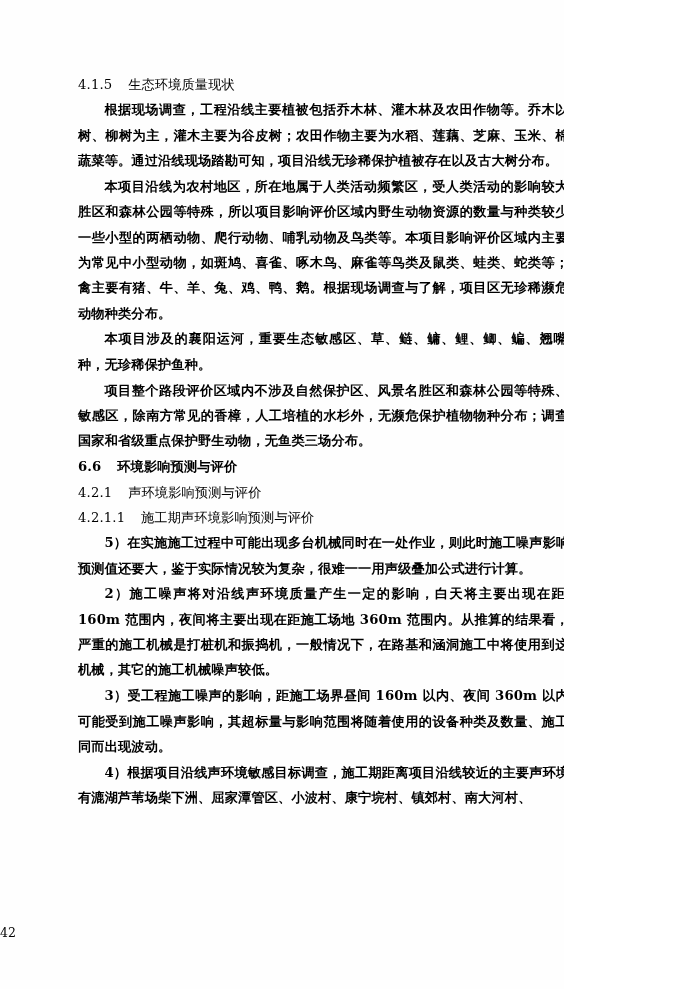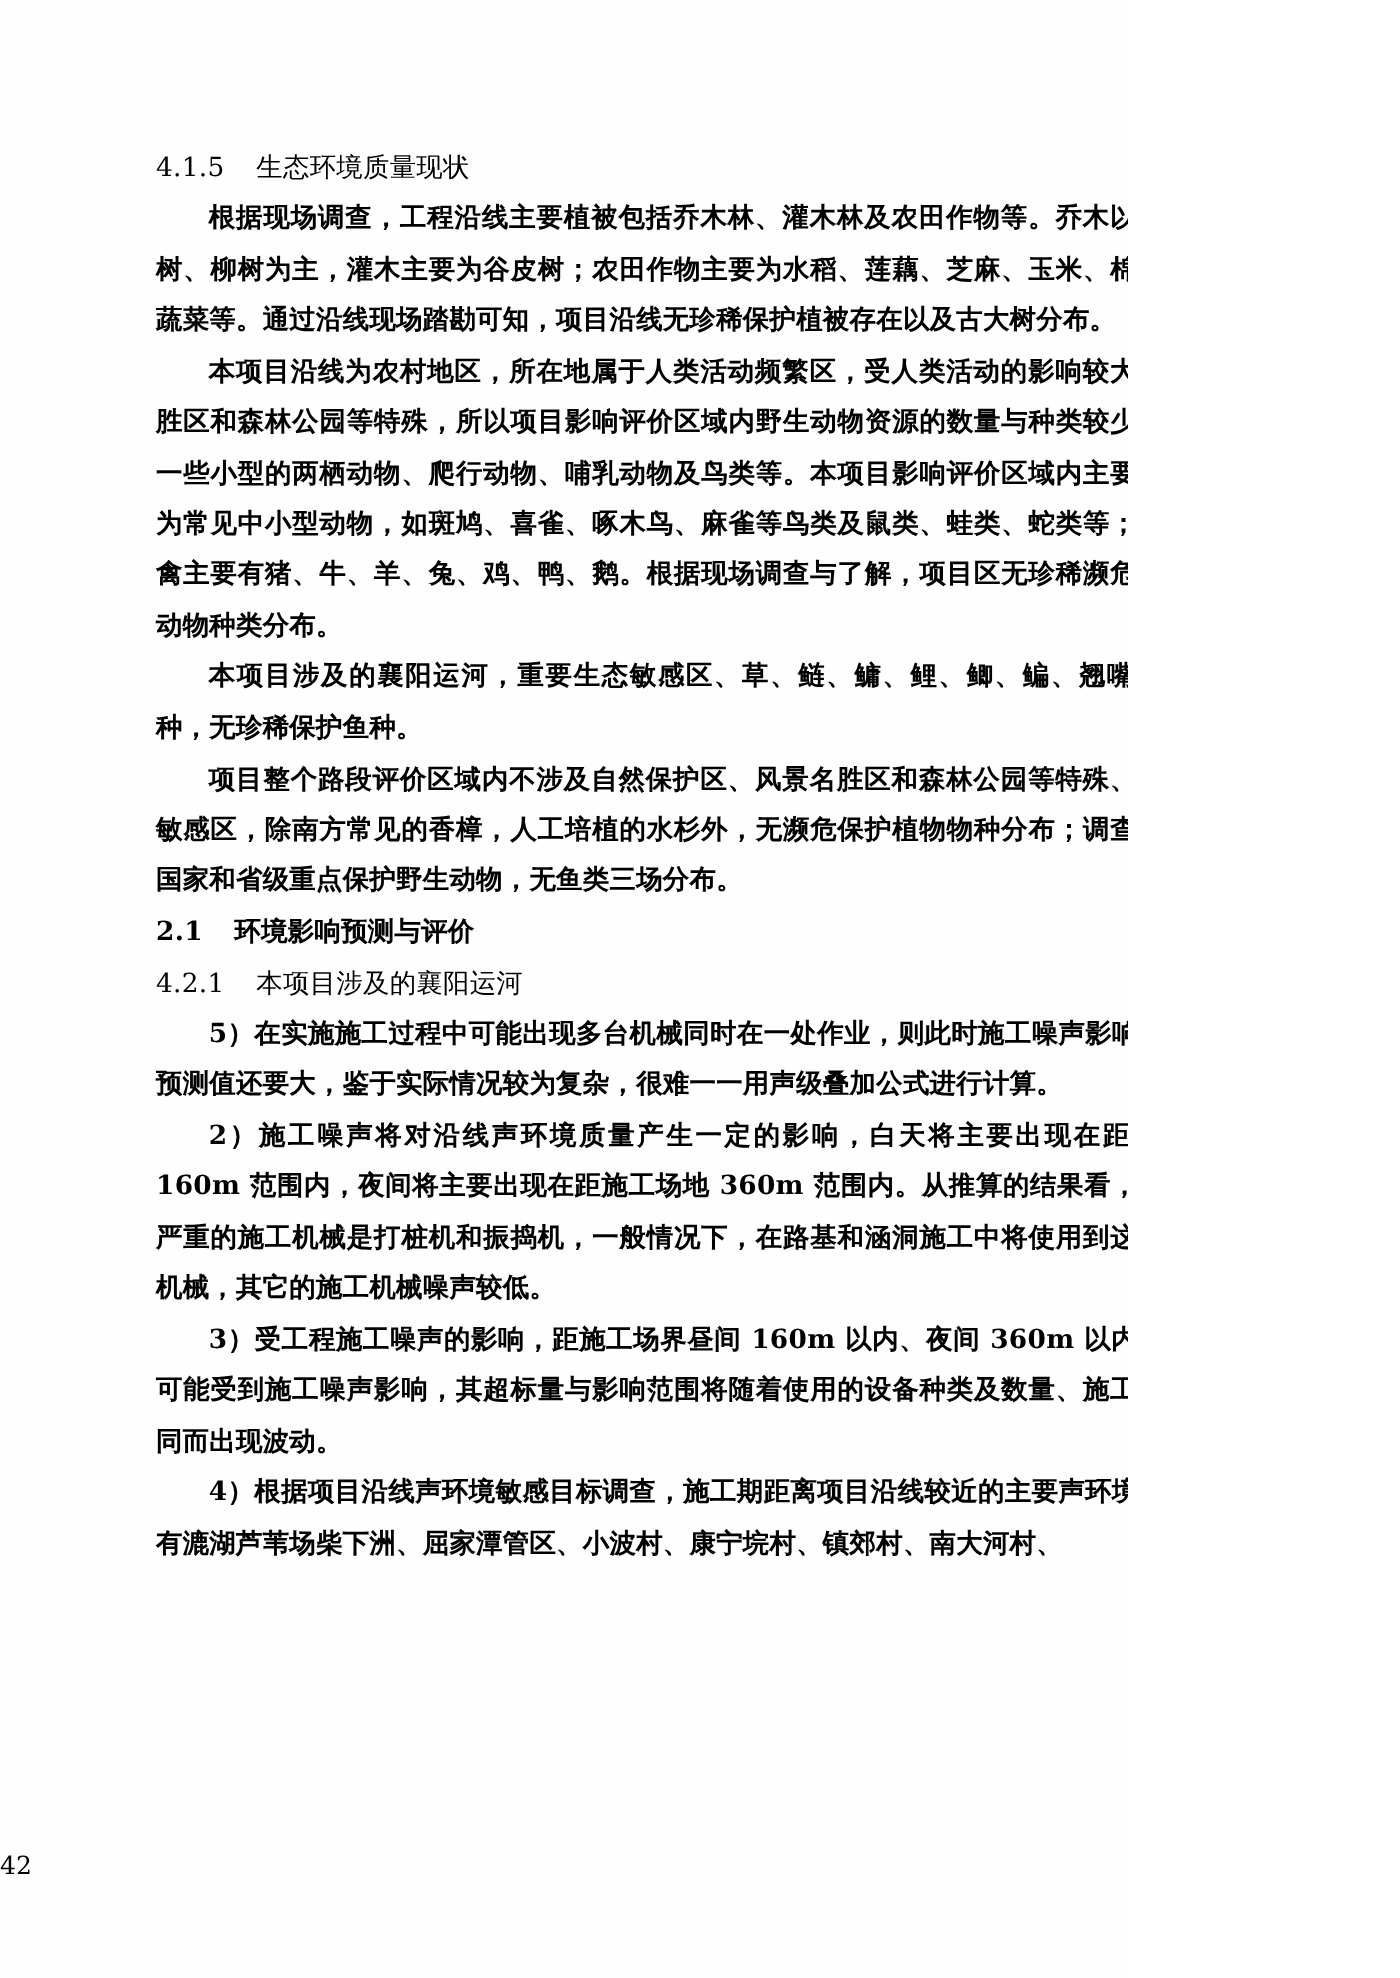--- a/index.html
+++ b/index.html
@@ -73,27 +73,30 @@
 
     <p class="para indent2">根据现场调查，工程沿线主要植被包括乔木林、灌木林及农田作物等。乔木以杨树、樟树、柳树为主，灌木主要为谷皮树；农田作物主要为水稻、莲藕、芝麻、玉米、棉花及商品蔬菜等。通过沿线现场踏勘可知，项目沿线无珍稀保护植被存在以及古大树分布。</p>
 
     <p class="para indent2">本项目沿线为农村地区，所在地属于人类活动频繁区，受人类活动的影响较大，风景名胜区和森林公园等特殊，所以项目影响评价区域内野生动物资源的数量与种类较少，主要为一些小型的两栖动物、爬行动物、哺乳动物及鸟类等。本项目影响评价区域内主要动物物种为常见中小型动物，如斑鸠、喜雀、啄木鸟、麻雀等鸟类及鼠类、蛙类、蛇类等；家畜、家禽主要有猪、牛、羊、兔、鸡、鸭、鹅。根据现场调查与了解，项目区无珍稀濒危国家保护动物种类分布。</p>
 
     <p class="para indent2">本项目涉及的襄阳运河，重要生态敏感区、草、鲢、鳙、鲤、鲫、鳊、翘嘴红鲌等多种，无珍稀保护鱼种。</p>
 
     <p class="para indent2">项目整个路段评价区域内不涉及自然保护区、风景名胜区和森林公园等特殊、重要生态敏感区，除南方常见的香樟，人工培植的水杉外，无濒危保护植物物种分布；调查中未发现国家和省级重点保护野生动物，无鱼类三场分布。</p>
 
     <div class="heading h-sec">
-      <span>2.1</span><span class="tab-gap"></span><span>环境影响预测与评价</span>
+      <span>6.6</span><span class="tab-gap"></span><span>环境影响预测与评价</span>
     </div>
 
     <div class="heading">
-      <span>4.2.1</span><span class="tab-gap"></span><span>本项目涉及的襄阳运河</span>
+      <span>4.2.1</span><span class="tab-gap"></span><span>声环境影响预测与评价</span>
     </div>
 
+    <div class="heading">
+      <span>4.2.1.1</span><span class="tab-gap"></span><span>施工期声环境影响预测与评价</span>
+    </div>
 
     <p class="para indent2">5）在实施施工过程中可能出现多台机械同时在一处作业，则此时施工噪声影响的范围比预测值还要大，鉴于实际情况较为复杂，很难一一用声级叠加公式进行计算。</p>
 
     <p class="para indent2">2）施工噪声将对沿线声环境质量产生一定的影响，白天将主要出现在距施工场地 160m 范围内，夜间将主要出现在距施工场地 360m 范围内。从推算的结果看，声污染最严重的施工机械是打桩机和振捣机，一般情况下，在路基和涵洞施工中将使用到这两种施工机械，其它的施工机械噪声较低。</p>
 
     <p class="para indent2">3）受工程施工噪声的影响，距施工场界昼间 160m 以内、夜间 360m 以内的声环境可能受到施工噪声影响，其超标量与影响范围将随着使用的设备种类及数量、施工过程的不同而出现波动。</p>
 
     <p class="para indent2">4）根据项目沿线声环境敏感目标调查，施工期距离项目沿线较近的主要声环境保护目标有漉湖芦苇场柴下洲、屈家潭管区、小波村、康宁垸村、镇郊村、南大河村、</p>
 
   </div>

